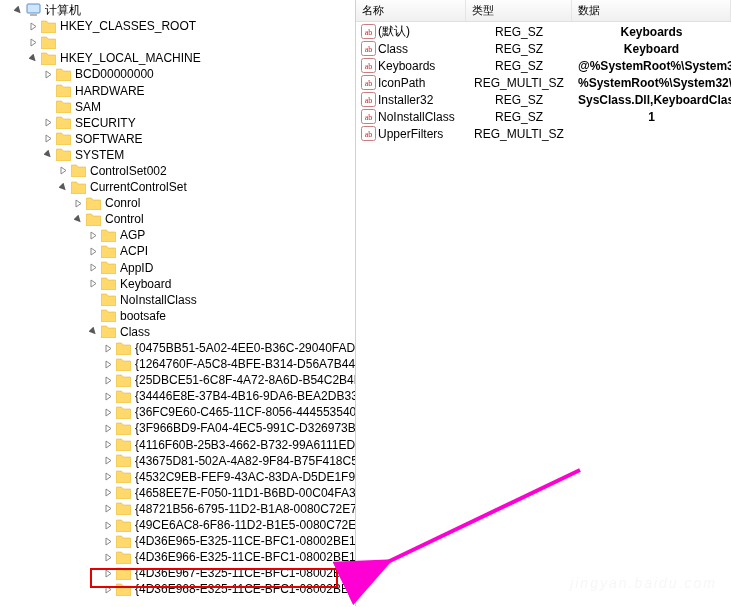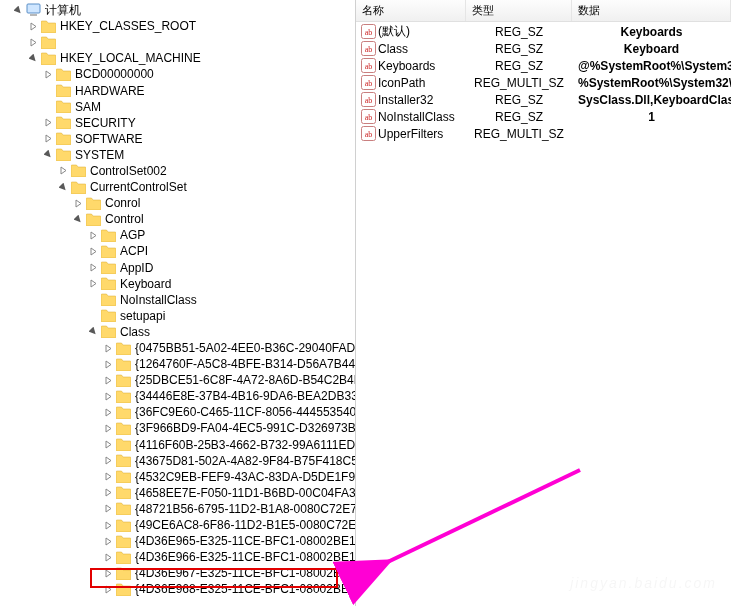--- a/index.html
+++ b/index.html
@@ -367,21 +367,21 @@
         <span class="label">NoInstallClass</span>
       </div>
       <div class="tree-row">
         <span class="spacer" style="width: 79px;"></span>
         <span class="expander"></span>
         <span class="folder-icon">
           <svg width="15" height="13" viewBox="0 0 15 13">
             <path d="M0 2 L0 12 Q0 13 1 13 L14 13 Q15 13 15 12 L15 4 Q15 3 14 3 L7 3 L5.5 1 L1 1 Q0 1 0 2 Z" fill="#ffd96b" stroke="#d9a92f" stroke-width="0.5"></path>
           </svg>
         </span>
-        <span class="label">setupapi</span>
+        <span class="label">bootsafe</span>
       </div>
       <div class="tree-row">
         <span class="spacer" style="width: 79px;"></span>
         <span class="expander">
           <svg width="9" height="9" viewBox="0 0 9 9">
             <path d="M1 1 L8 5 L1 8 Z" transform="rotate(45 4.5 4.5)" fill="#595959"></path>
           </svg>
         </span>
         <span class="folder-icon">
           <svg width="15" height="13" viewBox="0 0 15 13">

